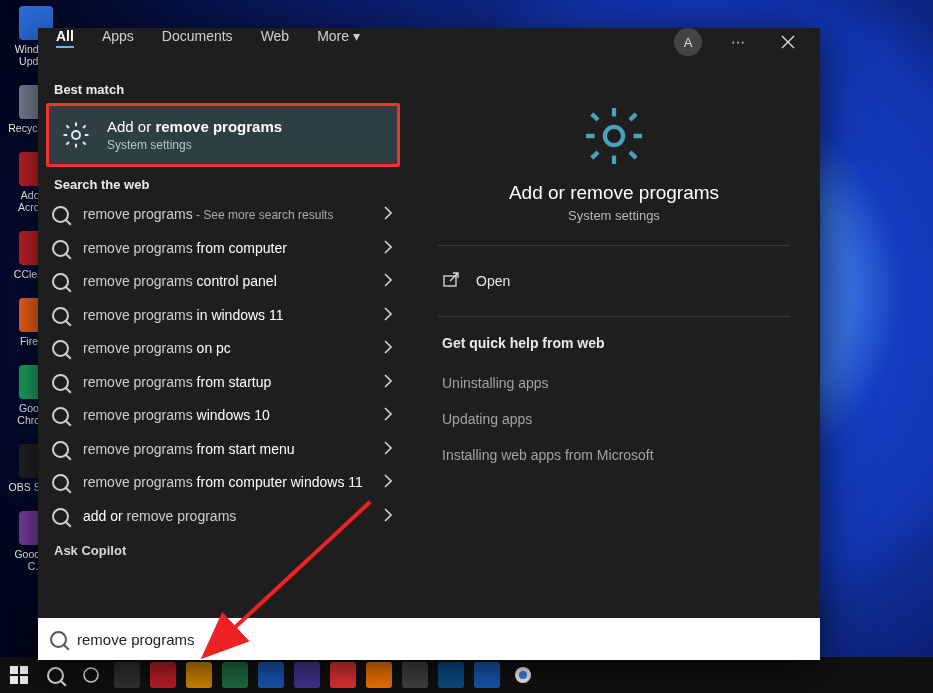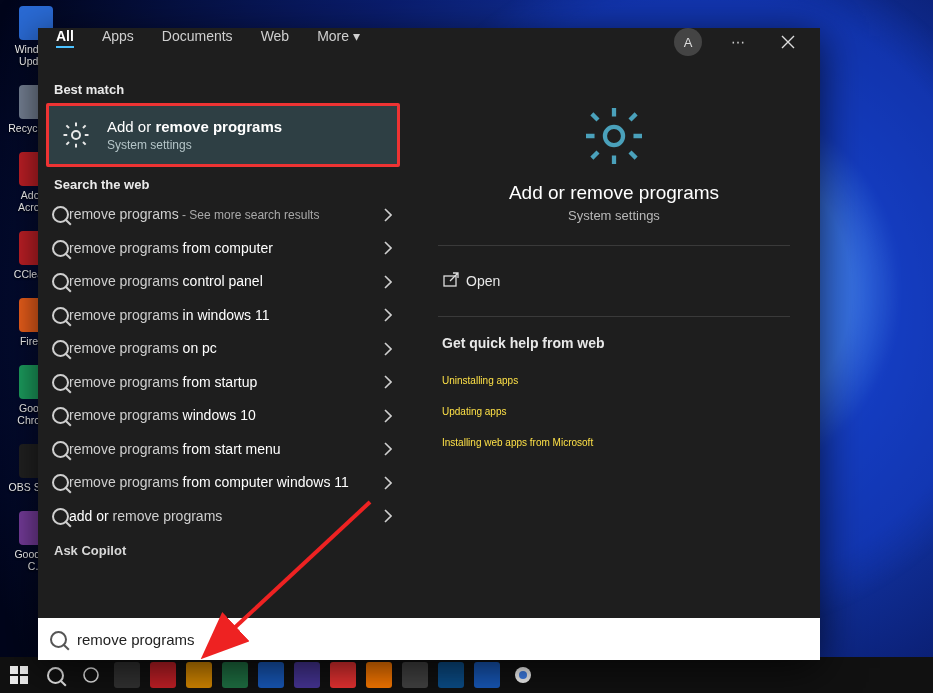--- a/index.html
+++ b/index.html
@@ -20,33 +20,33 @@
 .avatar{width:28px;height:28px;border-radius:50%;background:#444;display:flex;align-items:center;justify-content:center;color:#ddd;font-size:13px}
 .ellipsis,.closebtn{width:28px;height:28px;display:flex;align-items:center;justify-content:center;color:#ccc;cursor:pointer}
 .sp-body{display:flex;height:calc(100% - 44px - 42px);}
 .left{width:370px;padding:4px 0 0 0;color:#eaeaea;overflow:hidden}
 .section-label{font-size:13px;font-weight:600;margin:6px 0 6px 16px}
 .bestmatch{margin:4px 8px 10px 8px;padding:12px 12px;background:#2e3f44;display:flex;align-items:center;gap:16px;border:3px solid #e33; border-radius:2px}
 .bm-text .t1{font-size:15px;color:#fff}
 .bm-text .t1 b{font-weight:700}
 .bm-text .t2{font-size:12px;color:#b5c5c8;margin-top:3px}
 .gear{width:30px;height:30px}
-.row{display:flex;align-items:center;padding:8px 14px;position:relative;font-size:14px;color:#e8e8e8;cursor:pointer}
+.row{display:flex;align-items:flex-start;gap:14px;padding:8px 14px;position:relative;font-size:14px;color:#e8e8e8;cursor:pointer}
 .row .chev{position:absolute;right:16px;color:#cfcfcf}
 .row .small{font-size:12px;color:#a9a9a9}
 .row .maintxt b{font-weight:400;color:#fff}
 .row .maintxt{line-height:1.25}
 .right{flex:1;padding:32px 30px 0 30px;color:#e8e8e8}
 .right .center{display:flex;flex-direction:column;align-items:center;margin-bottom:22px}
 .right .title{font-size:19px;color:#fff;margin-top:14px}
 .right .subt{font-size:13px;color:#b8b8b8;margin-top:4px}
 .divider{height:1px;background:#3a3a3a;margin:18px 0}
-.openrow{display:flex;align-items:center;gap:6px;padding:8px 4px;font-size:14px;cursor:pointer}
+.openrow{display:flex;align-items:center;gap:16px;padding:8px 4px;font-size:14px;cursor:pointer}
 .qh-title{font-size:14px;font-weight:700;margin:6px 0 14px 4px}
-.qh-link{font-size:10px;color:#fde047;padding:10px 4px;cursor:pointer}
+.qh-link{font-size:14px;color:#a3a3a3;padding:10px 4px;cursor:pointer}
 .ask-cop{font-size:13px;font-weight:700;color:#d8d8d8;margin:10px 0 0 16px}
 .searchbar{position:absolute;left:0;right:0;bottom:0;height:42px;background:#fff;display:flex;align-items:center;padding:0 12px;gap:10px}
 .searchbar input{flex:1;border:none;outline:none;font-size:15px;color:#222}
 .taskbar{position:absolute;left:0;right:0;bottom:0;height:36px;background:#111;z-index:4;display:flex;align-items:center;padding:0 6px;gap:10px}
 .taskbar .tb{width:26px;height:26px;border-radius:3px;display:flex;align-items:center;justify-content:center}
 .arrow-annot{position:absolute;z-index:20;pointer-events:none}
 svg{display:block}
 
 .loupe{width:17px;height:17px;border:2px solid currentColor;border-radius:50%;position:relative;color:#cfcfcf;flex-shrink:0}
 .loupe:after{content:"";position:absolute;width:8px;height:2px;background:currentColor;transform:rotate(45deg);right:-5px;bottom:-2px}

